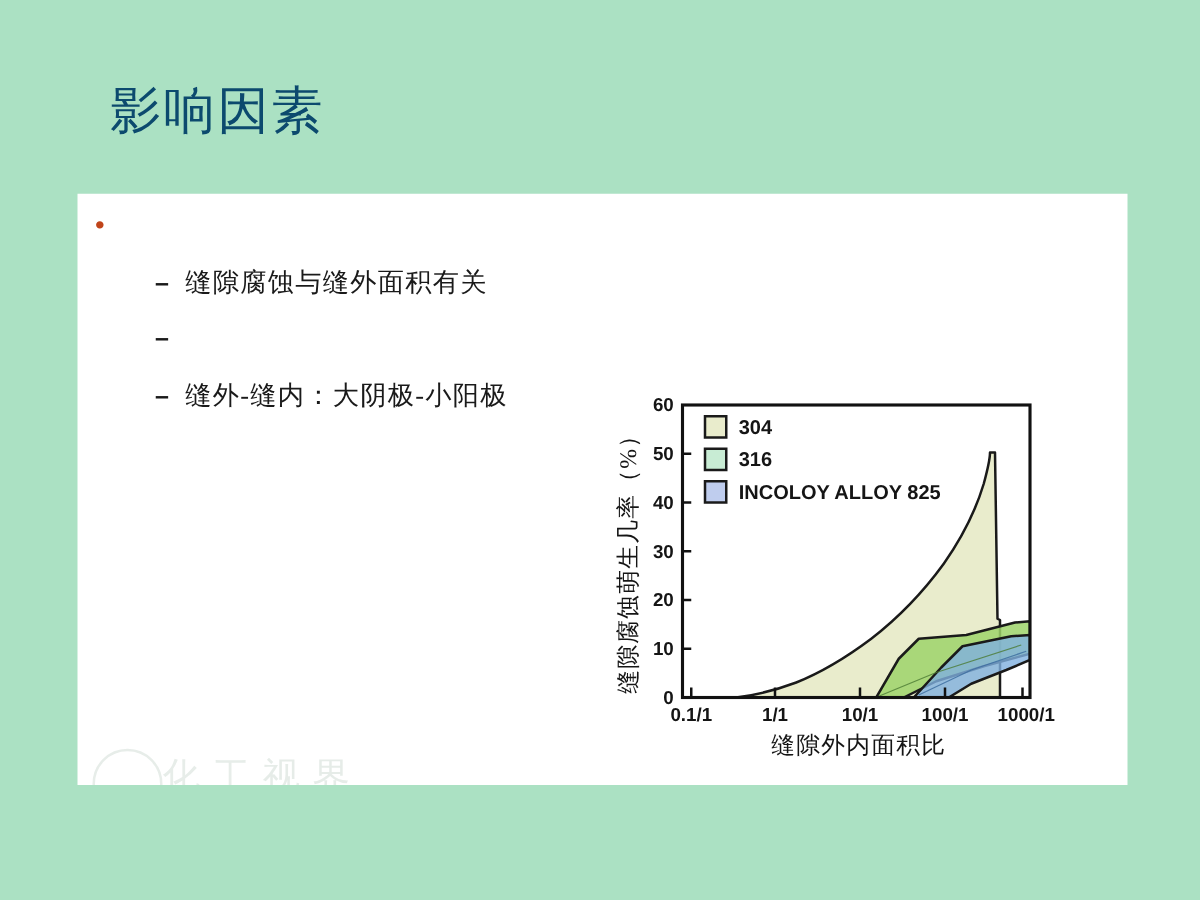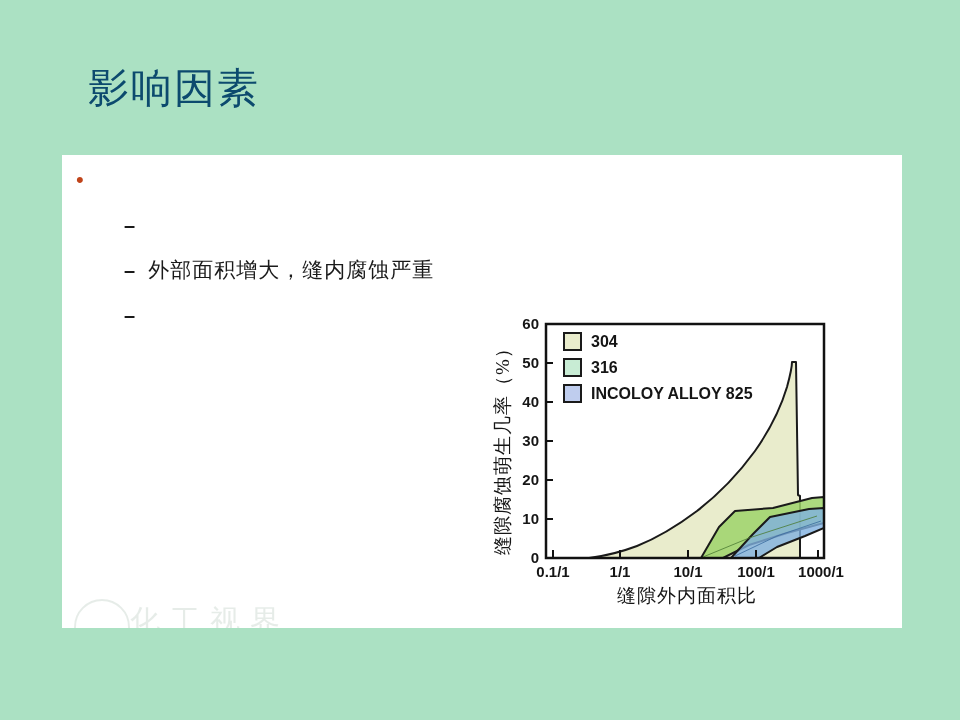--- a/index.html
+++ b/index.html
@@ -159,29 +159,30 @@
 <div id="content-card">
 
   <div id="bullet-list">
 
     <div class="bullet-l1">
       <span class="marker">•</span>
     </div>
 
     <div class="bullet-l2">
       <span class="marker">–</span>
+      <span class="text">缝隙腐蚀与缝外面积有关</span>
     </div>
 
     <div class="bullet-l2">
       <span class="marker">–</span>
-      <span class="text">外部面积增大，缝内腐蚀严重</span>
     </div>
 
     <div class="bullet-l2">
       <span class="marker">–</span>
+      <span class="text">缝外-缝内：大阴极-小阳极</span>
     </div>
 
   </div>
 
   <div id="watermark">
     <div class="wm-arc"></div>
     <div class="wm-text">化工视界</div>
   </div>
 
   <div id="chart-figure">

